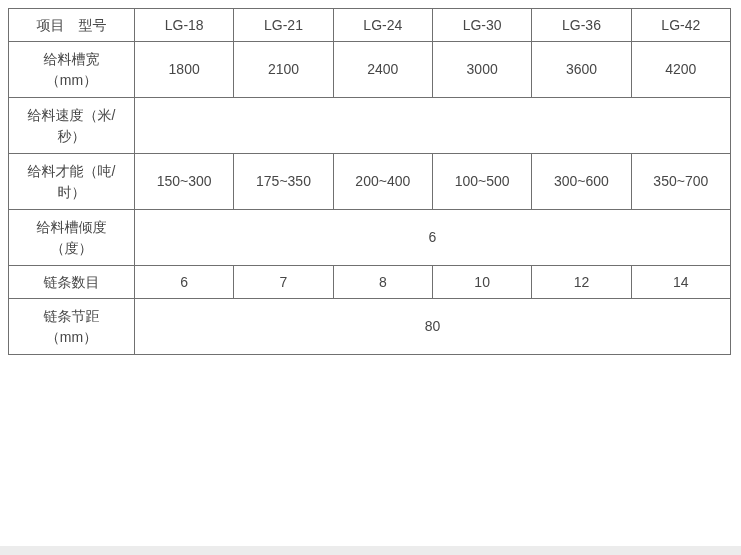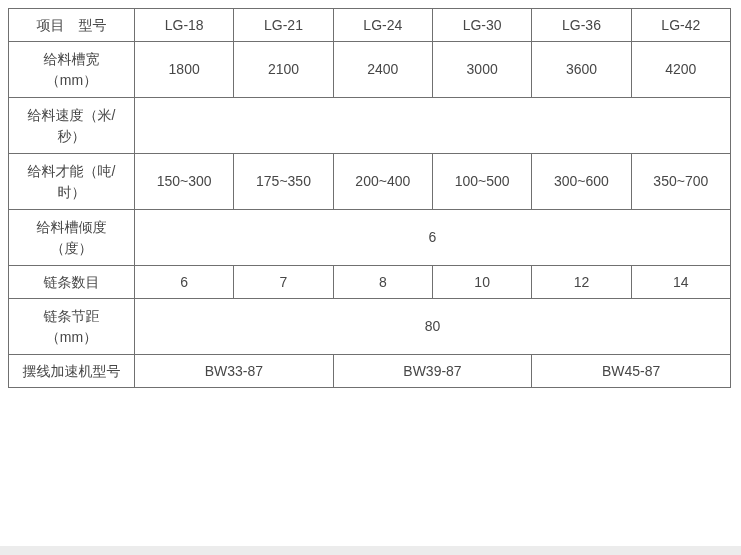--- a/index.html
+++ b/index.html
@@ -115,24 +115,18 @@
       <td>14</td>
     </tr>
 
     <tr class="tall">
       <td class="label-cell">链条节距
 （mm）</td>
       <td colspan="6">80</td>
     </tr>
 
 
-    <tr class="short">
-      <td class="label-cell">摆线加速机型号</td>
-      <td colspan="2">BW33-87</td>
-      <td colspan="2">BW39-87</td>
-      <td colspan="2">BW45-87</td>
-    </tr>
 
   </tbody>
     </table>
 </div>
 
 <div class="bottom-strip"></div>
 
 </body></html>

